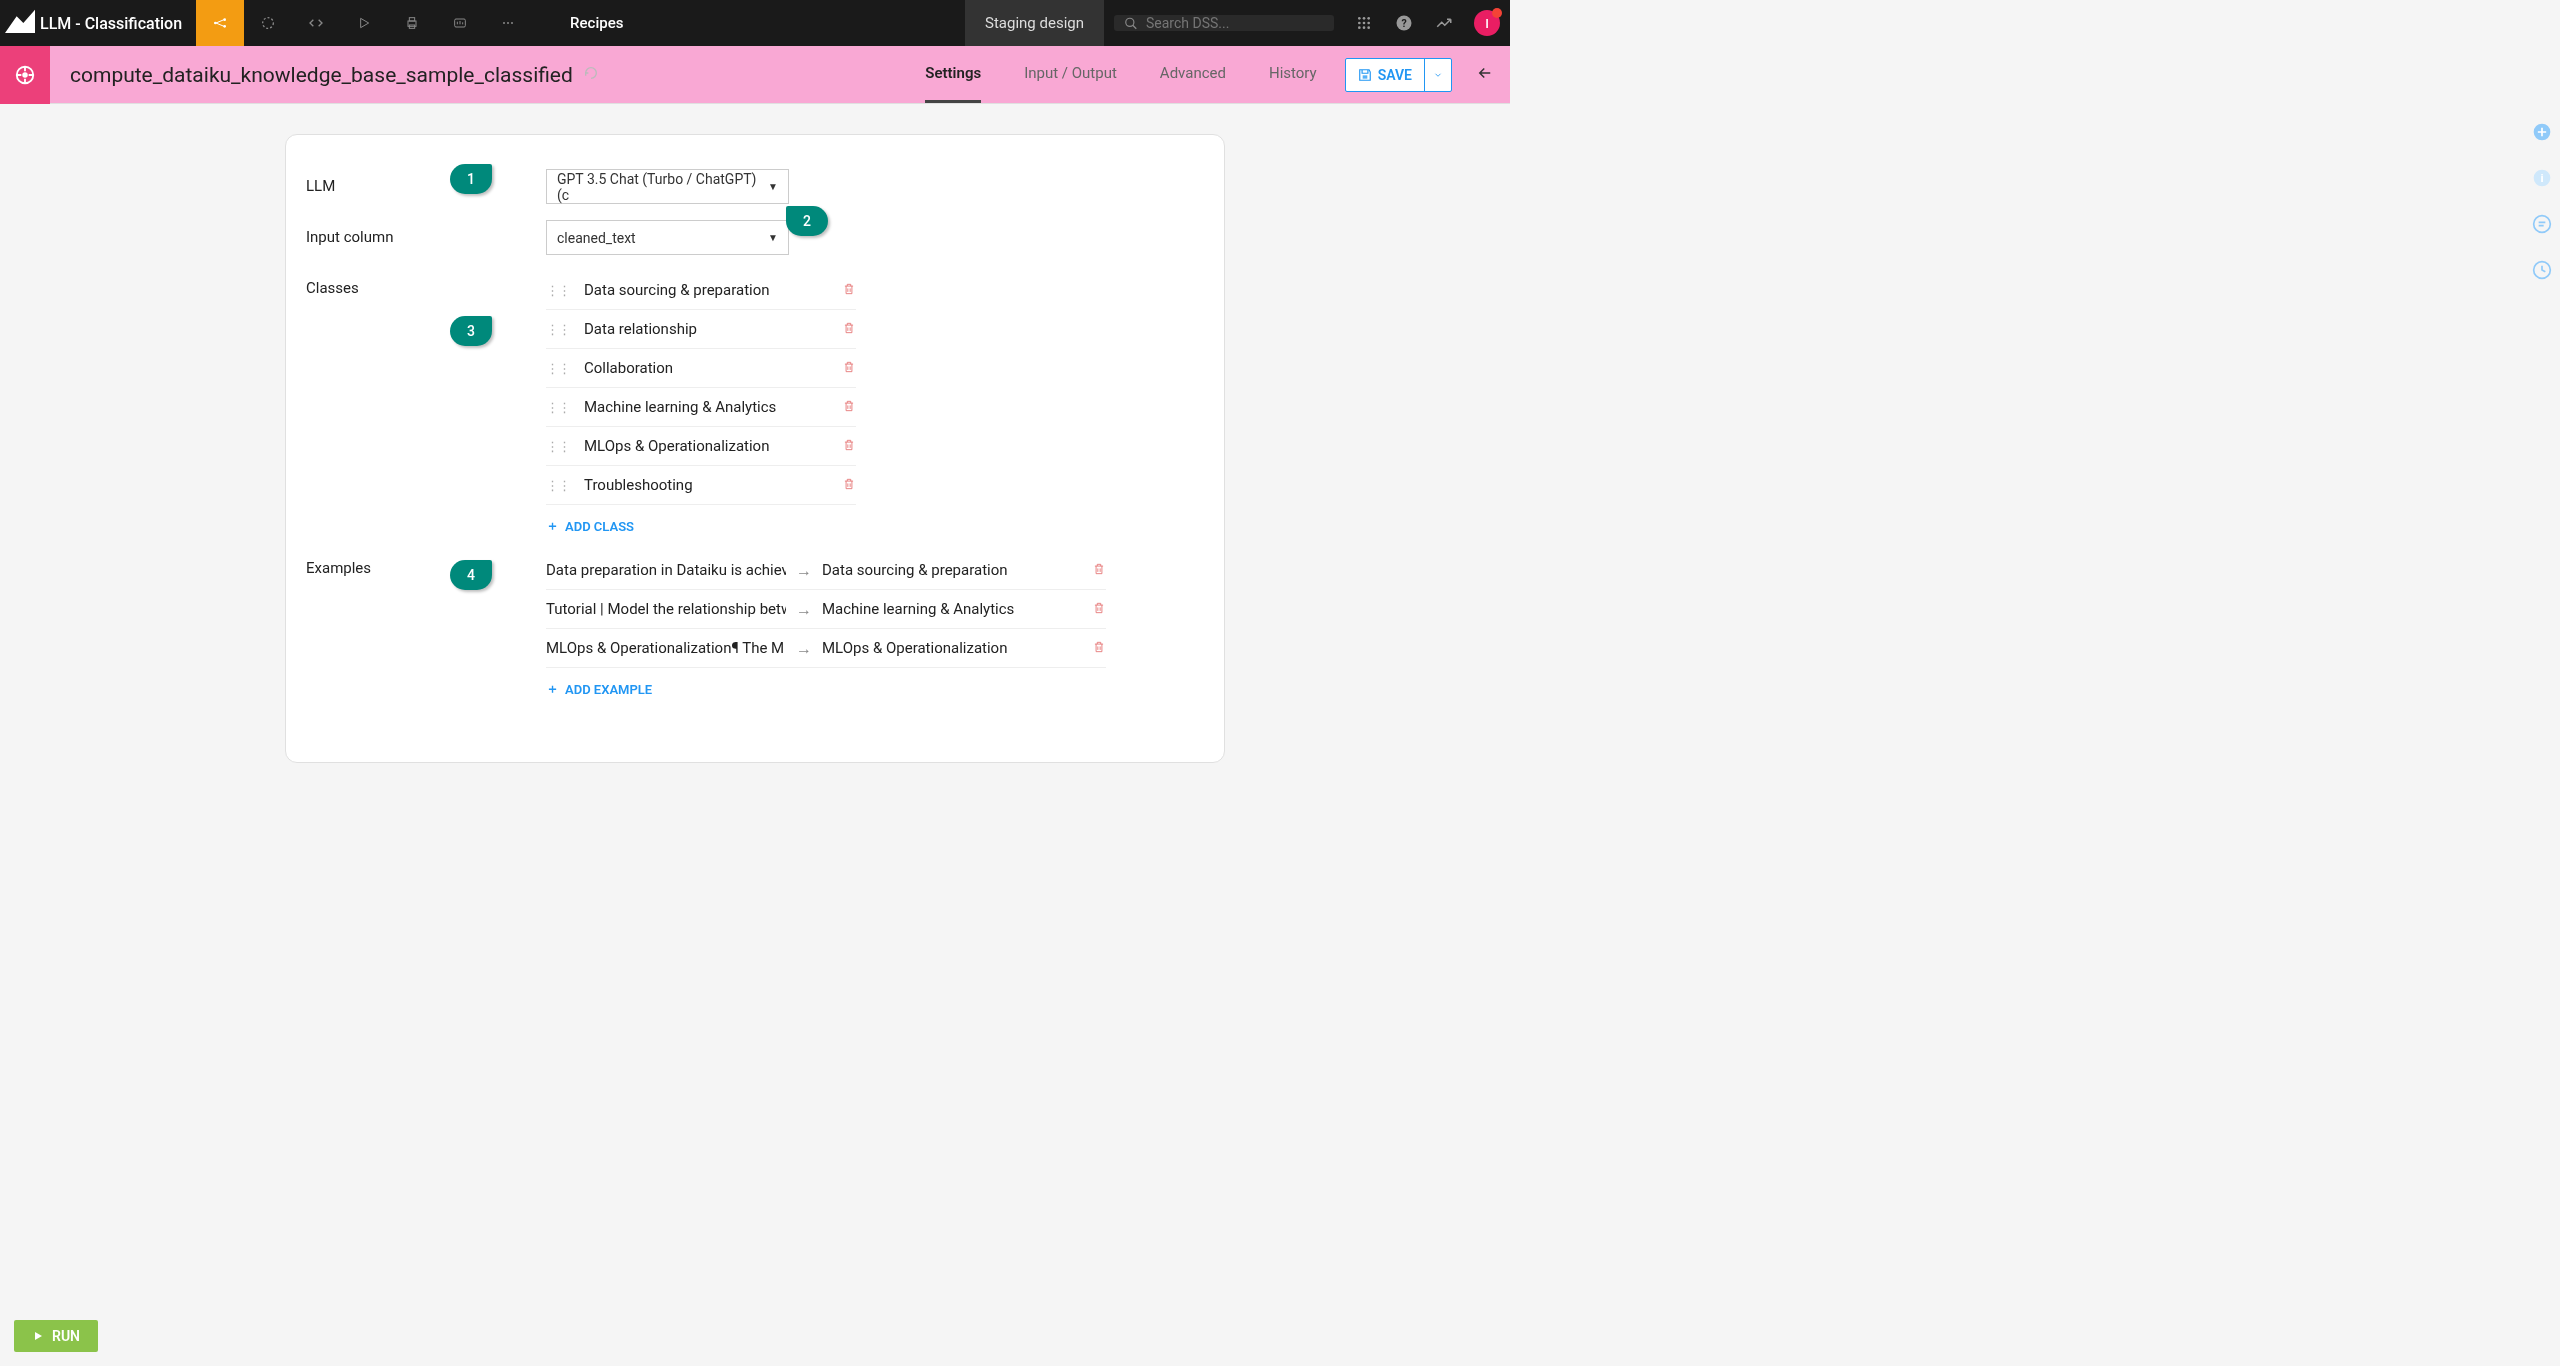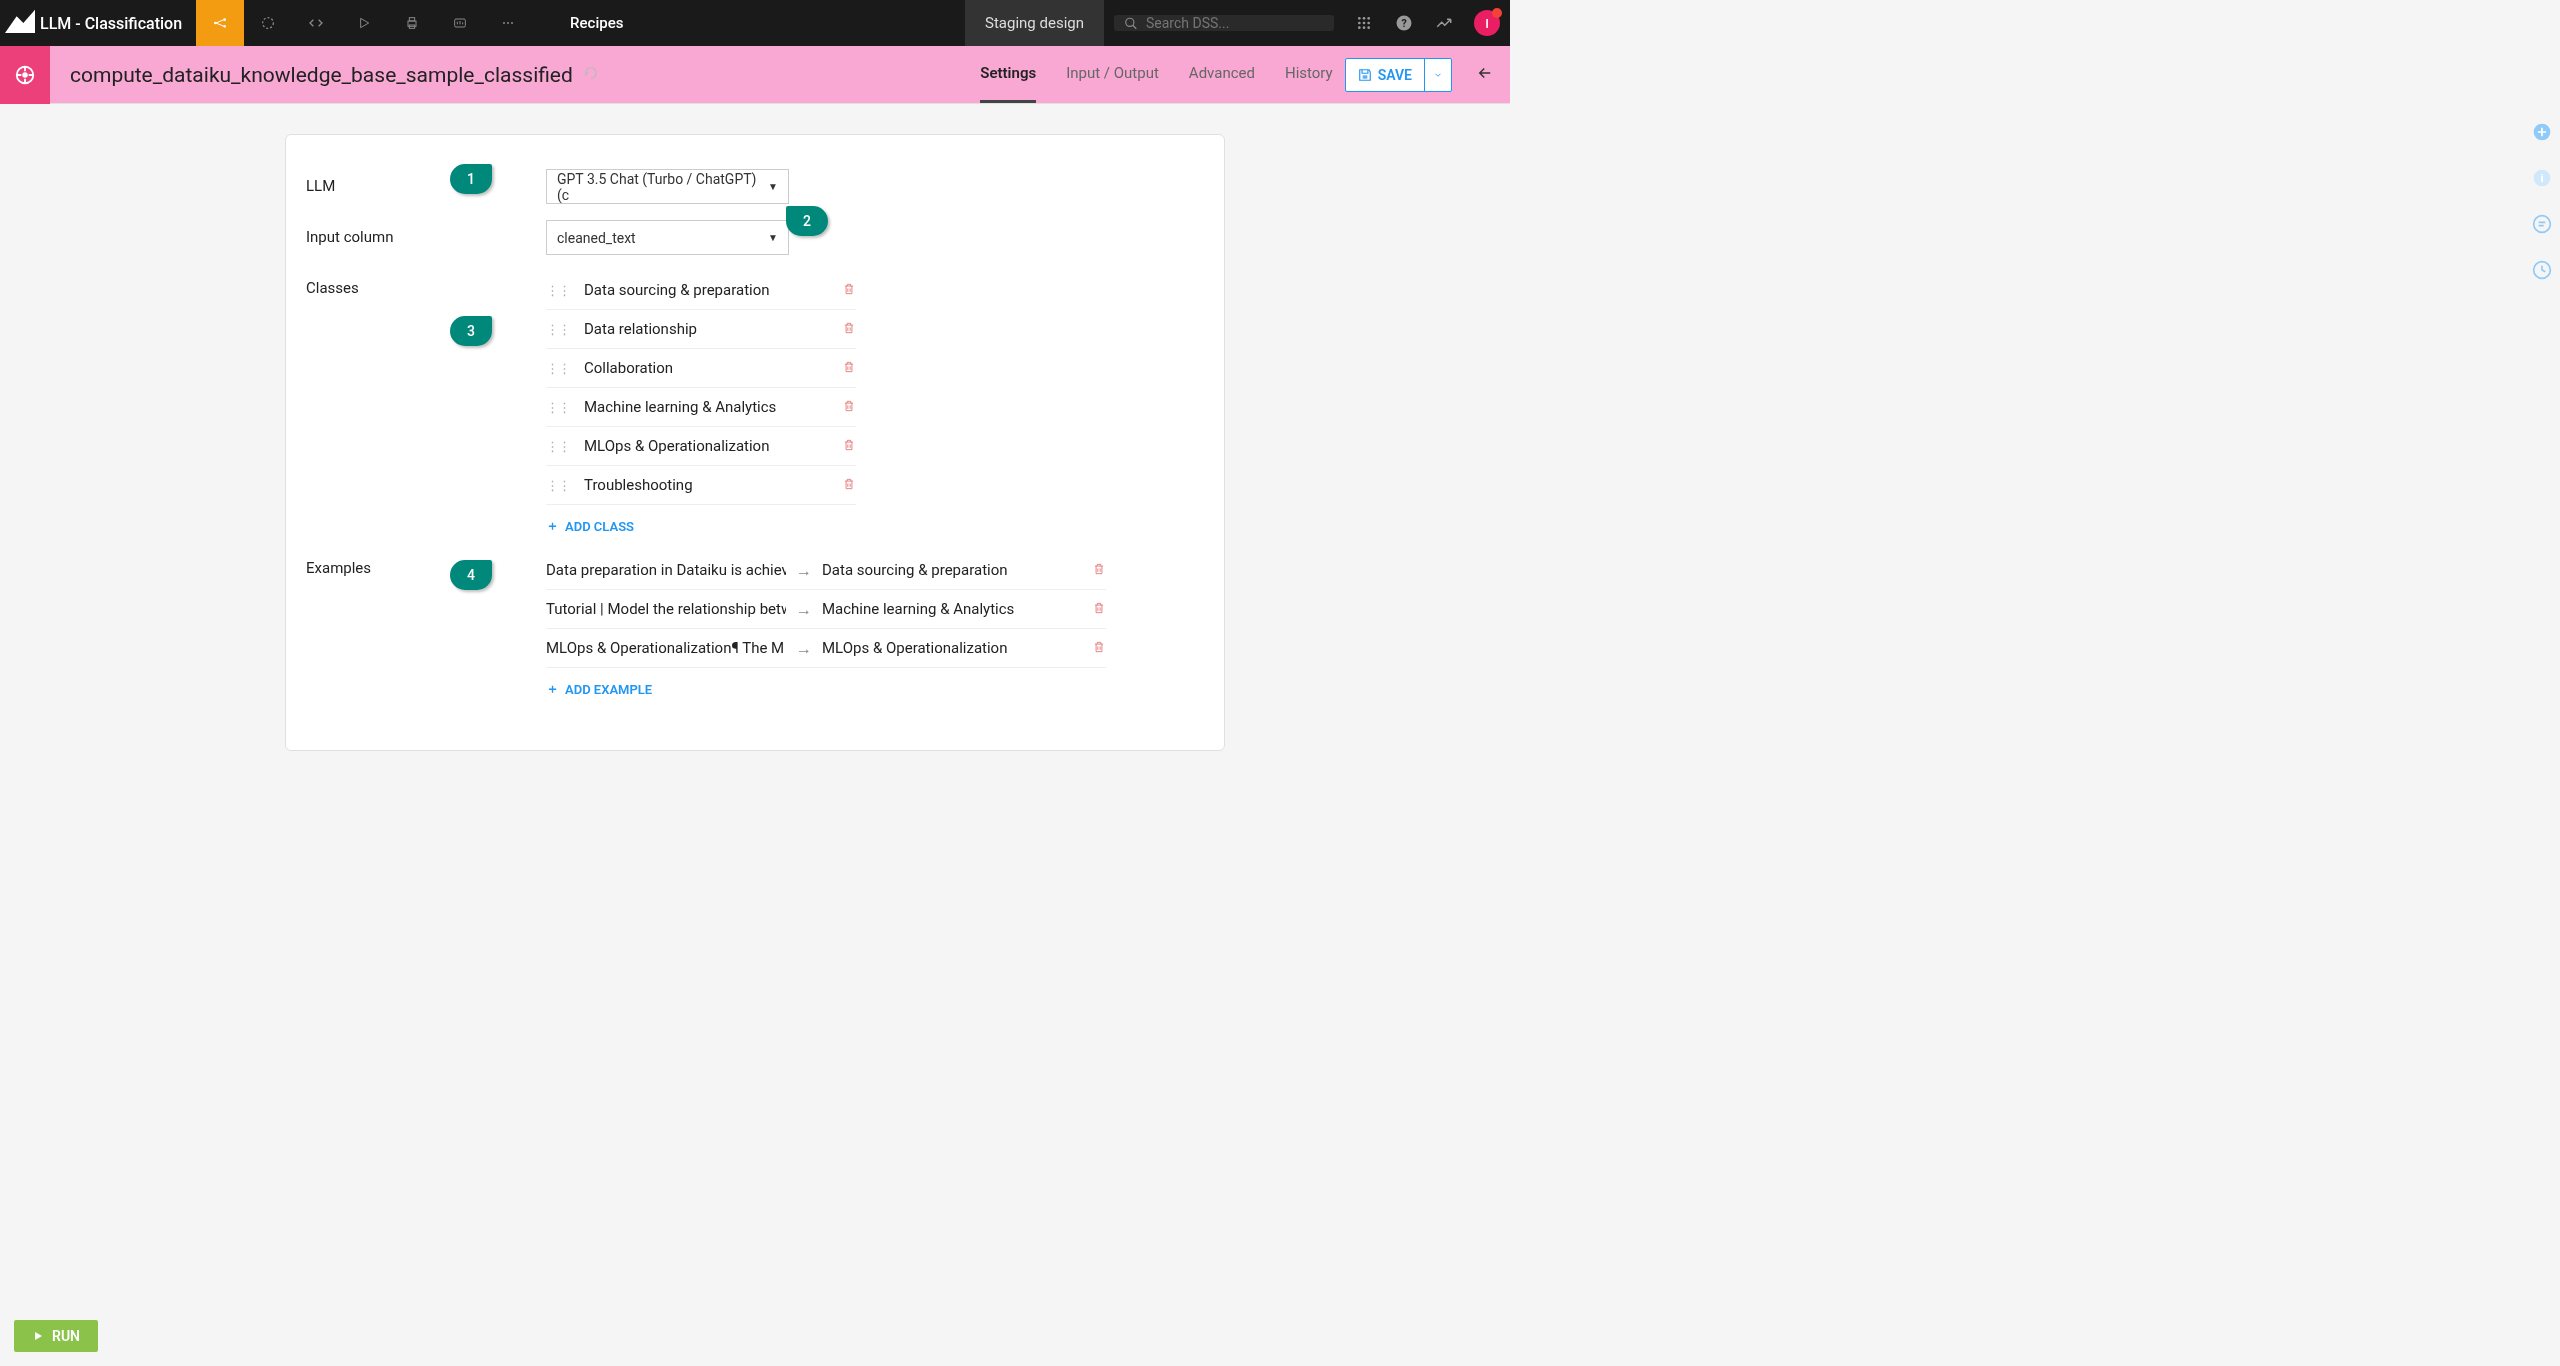--- a/index.html
+++ b/index.html
@@ -17,29 +17,29 @@
 .search-box input{background:transparent;border:none;outline:none;color:#ccc;font-size:14px;margin-left:8px;flex:1}
 .tb-right-icon{width:40px;display:flex;align-items:center;justify-content:center;color:#999}
 .avatar{width:26px;height:26px;border-radius:50%;background:#e91e63;display:flex;align-items:center;justify-content:center;color:#fff;font-size:13px;font-weight:500;position:relative;margin:0 10px}
 .avatar::after{content:'';position:absolute;top:-2px;right:-2px;width:10px;height:10px;background:#f44336;border-radius:50%}
 .subheader{height:58px;background:#f9a8d4;display:flex;align-items:center;border-bottom:1px solid #e0e0e0}
 .recipe-icon{width:50px;height:58px;background:#ec407a;display:flex;align-items:center;justify-content:center}
 .recipe-icon svg{width:22px;height:22px;fill:#fff}
 .recipe-name{font-size:21px;font-weight:400;margin-left:20px;color:#222}
 .refresh-icon{margin-left:10px;color:#bbb}
 .subheader-spacer{flex:1}
-.tabnav{display:flex;gap:30px;margin-right:12px}
+.tabnav{display:flex;gap:43px;margin-right:28px}
 .tabnav-item{font-size:15px;color:#666;padding:18px 0;cursor:pointer}
 .tabnav-item.active{color:#222;font-weight:600;border-bottom:3px solid #444}
 .save-btn{border:1px solid #2196f3;color:#2196f3;background:#fff;height:34px;display:flex;align-items:center;border-radius:2px;margin-right:8px}
 .save-btn-main{padding:0 12px;display:flex;align-items:center;gap:6px;font-weight:600;font-size:14px}
 .save-btn-drop{border-left:1px solid #2196f3;padding:0 8px;height:100%;display:flex;align-items:center}
 .back-arrow{padding:0 16px;color:#333}
 .content{padding:30px 0;display:flex;justify-content:center}
-.panel{background:#fff;border:1px solid #e0e0e0;border-radius:6px;width:940px;padding:34px 20px 36px 20px}
+.panel{background:#fff;border:1px solid #e0e0e0;border-radius:12px;width:940px;padding:34px 20px 48px 20px}
 .form-row{display:flex;align-items:flex-start;margin-bottom:16px}
 .form-label{width:240px;font-size:15px;color:#222;padding-top:8px}
 .form-field{flex:1}
 .select-box{border:1px solid #ccc;height:35px;width:243px;display:flex;align-items:center;padding:0 10px;font-size:14px;color:#333;justify-content:space-between;background:#fff}
 .select-box .caret{font-size:10px}
 .classes-list{width:310px}
 .class-row{display:flex;align-items:center;height:39px;border-bottom:1px solid #eee}
 .drag-handle{color:#aaa;font-size:13px;margin-right:14px;letter-spacing:-1px}
 .class-text{flex:1;font-size:15px;color:#222}
 .trash{color:#e57373;cursor:pointer}

